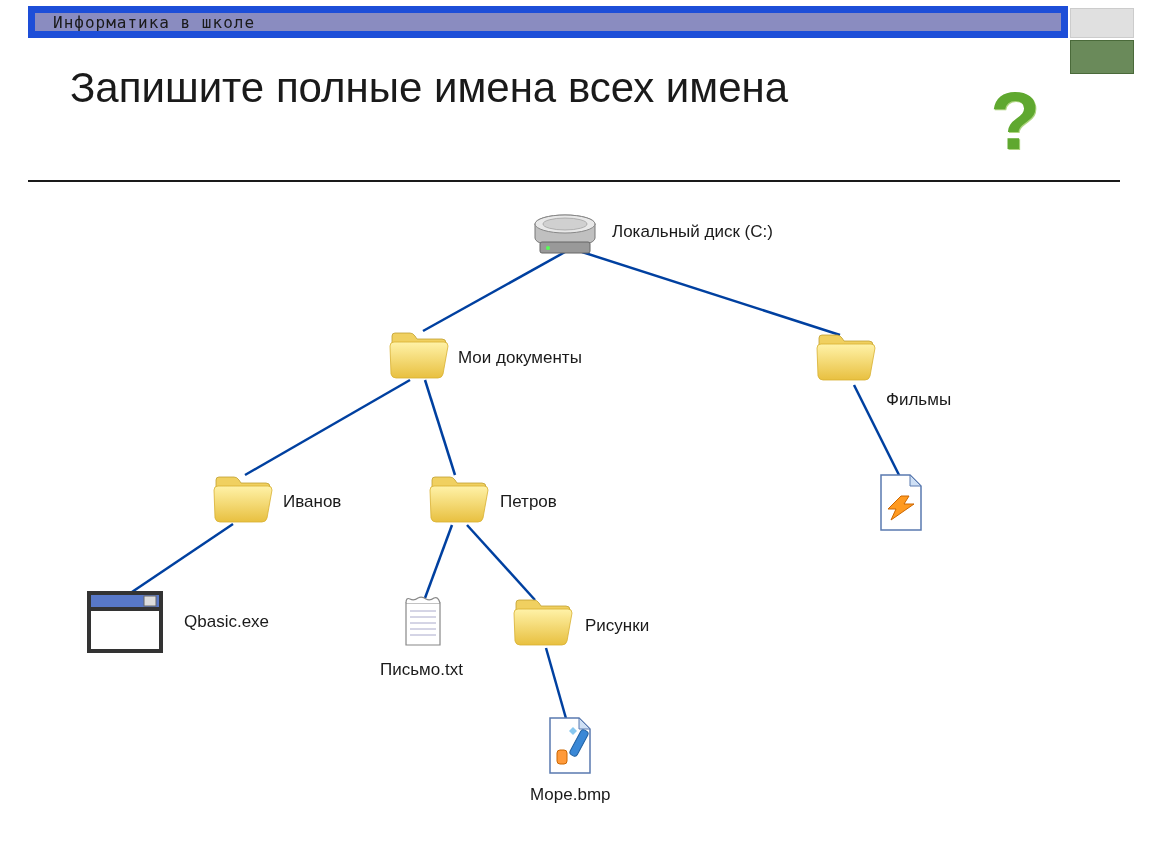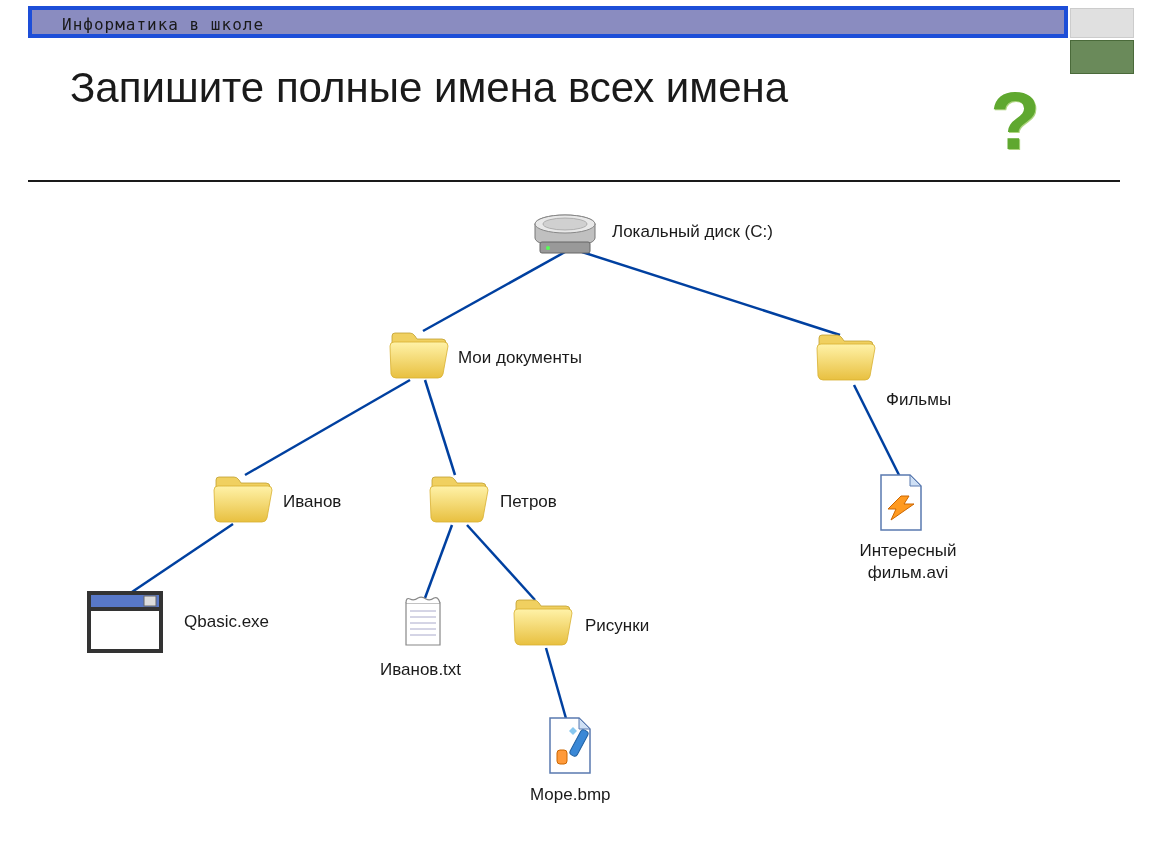--- a/index.html
+++ b/index.html
@@ -13,24 +13,24 @@
     position: relative;
     overflow: hidden;
   }
   .header-bar {
     position: absolute;
     top: 6px;
     left: 28px;
     width: 1040px;
     height: 32px;
     background: #8a8cc0;
-    border: 4px solid #1d4ed8;
+    border: 7px solid #1d4ed8;
     display: flex;
-    align-items: flex-end;
-    padding-left: 30px;
+    align-items: flex-start;
+    padding-left: 18px;
   }
   .header-text {
     font-family: Verdana, monospace;
     font-size: 16px;
     color: #1a1a1a;
     letter-spacing: 1px;
   }
   .green-block {
     position: absolute;
     top: 40px;
@@ -220,21 +220,21 @@
     <svg width="48" height="58" viewBox="0 0 48 58">
       <path d="M6 10 L40 10 L40 52 L6 52 Z" fill="#fff" stroke="#888" stroke-width="1.2"></path>
       <path d="M6 10 Q6 4 10 6 Q14 8 18 5 Q22 3 26 6 Q30 8 34 5 Q38 3 40 10" fill="#fff" stroke="#888" stroke-width="1.2"></path>
       <line x1="10" y1="18" x2="36" y2="18" stroke="#aac" stroke-width="1"></line>
       <line x1="10" y1="24" x2="36" y2="24" stroke="#aac" stroke-width="1"></line>
       <line x1="10" y1="30" x2="36" y2="30" stroke="#aac" stroke-width="1"></line>
       <line x1="10" y1="36" x2="36" y2="36" stroke="#aac" stroke-width="1"></line>
       <line x1="10" y1="42" x2="36" y2="42" stroke="#aac" stroke-width="1"></line>
     </svg>
   </div>
-  <div class="node-label" style="left:380px; top:460px;">Иванов.txt</div>
+  <div class="node-label" style="left:380px; top:460px;">Письмо.txt</div>
 
   <div class="icon" style="left:512px; top:395px;">
     <svg width="62" height="54" viewBox="0 0 62 54">
       <path d="M4 14 L4 8 Q4 5 7 5 L22 5 Q25 5 27 8 L29 11 L54 11 Q58 11 58 15 L58 15 L4 15 Z" fill="#f0d060" stroke="#c0a030" stroke-width="0.8"></path>
       <path d="M2 18 Q2 14 6 14 L56 14 Q60 14 60 18 L55 46 Q54 50 50 50 L8 50 Q4 50 3 46 Z" fill="url(#fg5)" stroke="#d8b030" stroke-width="0.8"></path>
       <defs>
           <linearGradient id="fg5" x1="0" y1="0" x2="0" y2="1">
             <stop offset="0" stop-color="#fff2a8"></stop>
             <stop offset="1" stop-color="#e8c040"></stop>
           </linearGradient>
@@ -254,15 +254,14 @@
   </div>
   <div class="node-label" style="left:530px; top:585px;">Море.bmp</div>
 
   <div class="icon" style="left:876px; top:272px;">
     <svg width="50" height="62" viewBox="0 0 50 62">
       <path d="M5 3 L34 3 L45 14 L45 58 L5 58 Z" fill="#fff" stroke="#5a7ab0" stroke-width="1.5"></path>
       <path d="M34 3 L34 14 L45 14 Z" fill="#cfe0f5" stroke="#5a7ab0" stroke-width="1"></path>
       <polygon points="25,24 12,37 20,37 15,48 38,32 28,32 33,24" fill="#ff9a20" stroke="#cc6600" stroke-width="1"></polygon>
     </svg>
   </div>
-  <div class="node-label center" style="left:852px; top:340px; width:112px; white-space:normal; line-height:1.3;">Интересный фильм.avi</div>
 
 </div>
 
 </body></html>

